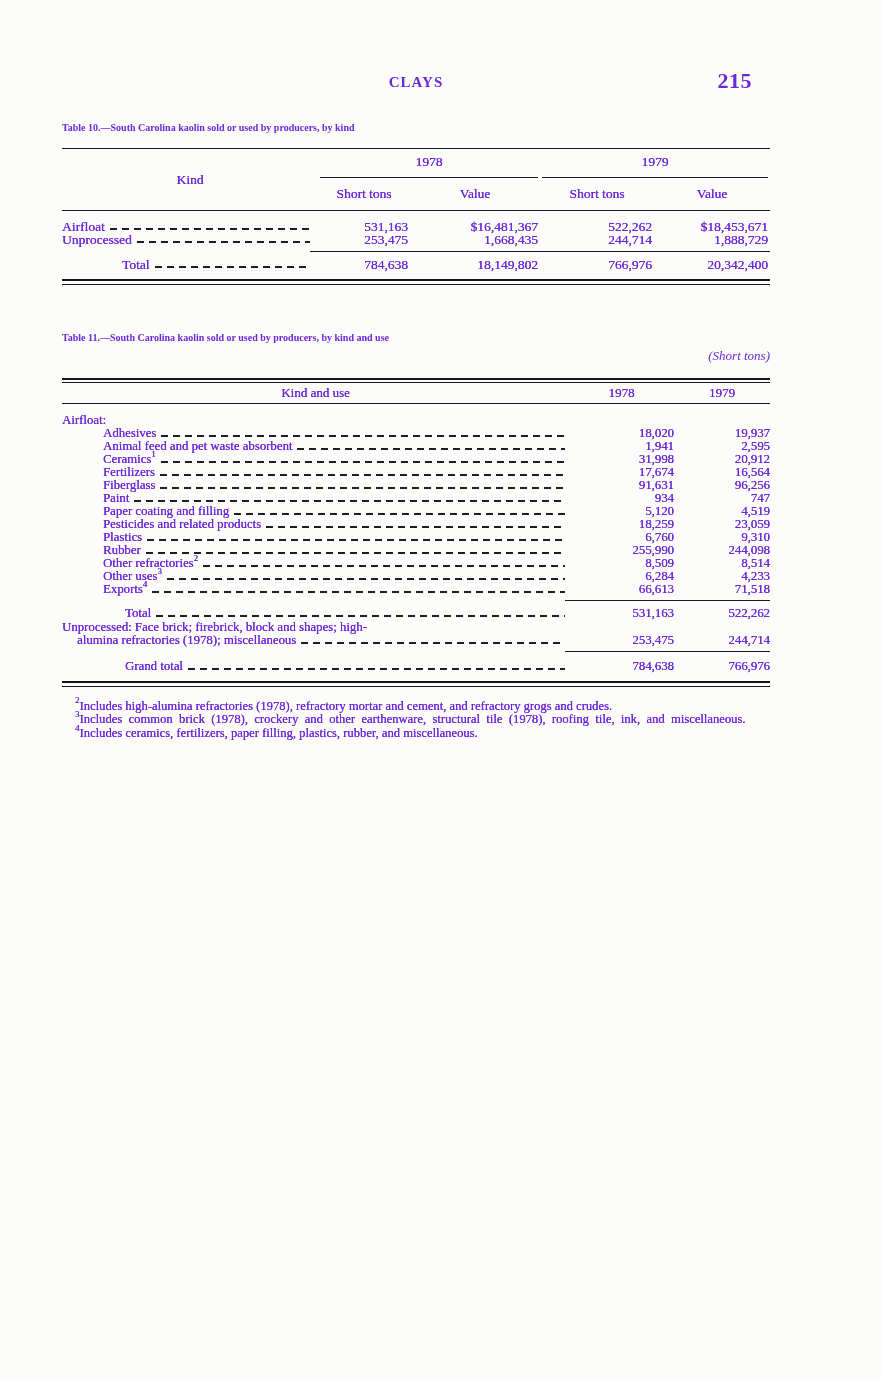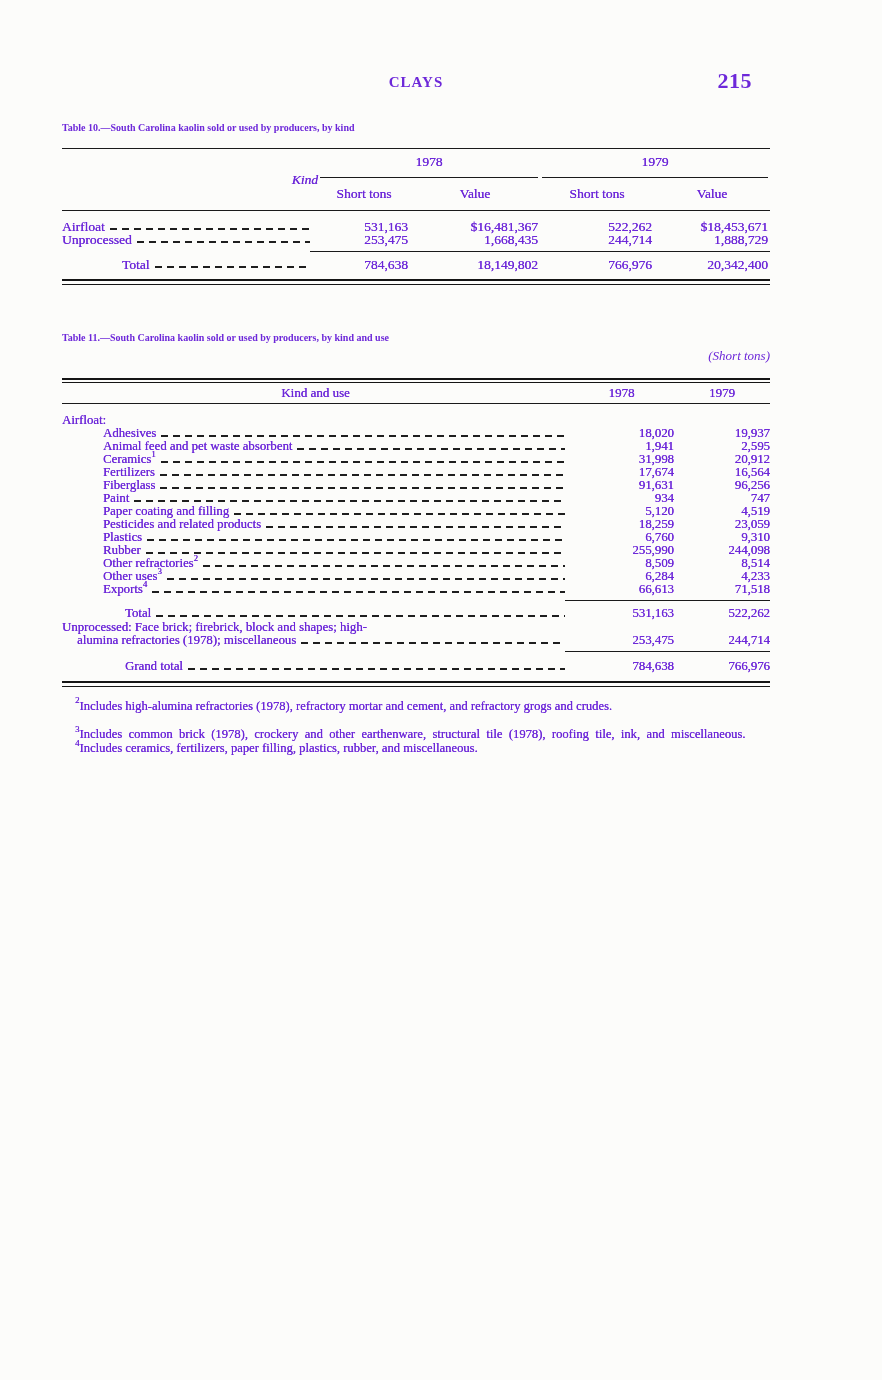--- a/index.html
+++ b/index.html
@@ -43,21 +43,21 @@
   sup{font-size:9px;line-height:0;position:relative;top:-1px;}
   
   .t10{margin-top:28px;}
   .t10-table{margin-top:15px;text-shadow:.2px 0 0 currentColor;font-size:13.5px;}
   .t10-headgrid{
     display:grid;
     grid-template-columns:256px 92px 130px 114px 116px;
     grid-template-rows:29px 32px;
     align-items:center;
   }
-  .t10-kind{grid-column:1;grid-row:1/3;text-align:right;font-size:13.5px;font-style:italic;}
+  .t10-kind{grid-column:1;grid-row:1/3;text-align:center;font-size:13.5px;}
   .t10-group{align-self:stretch;display:flex;flex-direction:column;justify-content:space-between;}
   .t10-group .yr{text-align:center;padding-top:5px;font-size:13.5px;}
   .t10-group .spanrule{border-top:1.4px solid #1a1a1a;height:0;margin:0 2px;}
   .g1978{grid-column:2/4;grid-row:1;}
   .g1979{grid-column:4/6;grid-row:1;}
   .t10-sub{text-align:center;font-size:13.5px;}
   .s1{grid-column:2;grid-row:2;} .s2{grid-column:3;grid-row:2;}
   .s3{grid-column:4;grid-row:2;} .s4{grid-column:5;grid-row:2;}
   .t10-body{padding-top:9px;}
   .t10row{display:flex;align-items:baseline;line-height:13px;height:13px;}
@@ -87,21 +87,21 @@
   .t11-total{margin-top:6px;}
   .unproc{align-items:flex-end;height:auto;margin-top:1px;}
   .unproc-label{width:507px;box-sizing:border-box;}
   .unproc-label .l1{line-height:13px;}
   .unproc-label .l2{display:flex;align-items:baseline;line-height:13px;padding-left:15px;}
   .t11-grand{margin-top:8px;}
   .t11 .rule-double{margin-top:8px;}
   
   .footnotes{margin-top:13px;font-size:12.6px;line-height:13.8px;text-shadow:.15px 0 0 currentColor;}
   .fn{margin:0;text-indent:13px;text-align:justify;}
-  .fn3{word-spacing:3.2px;margin-top:15px;}
+  .fn3{word-spacing:3.2px;}
 </style>
 </head>
 <body>
 
 <div class="page">
   <div class="content">
 
     <div class="page-head">
       <div class="running-title">CLAYS</div>
       <div class="page-number">215</div>

